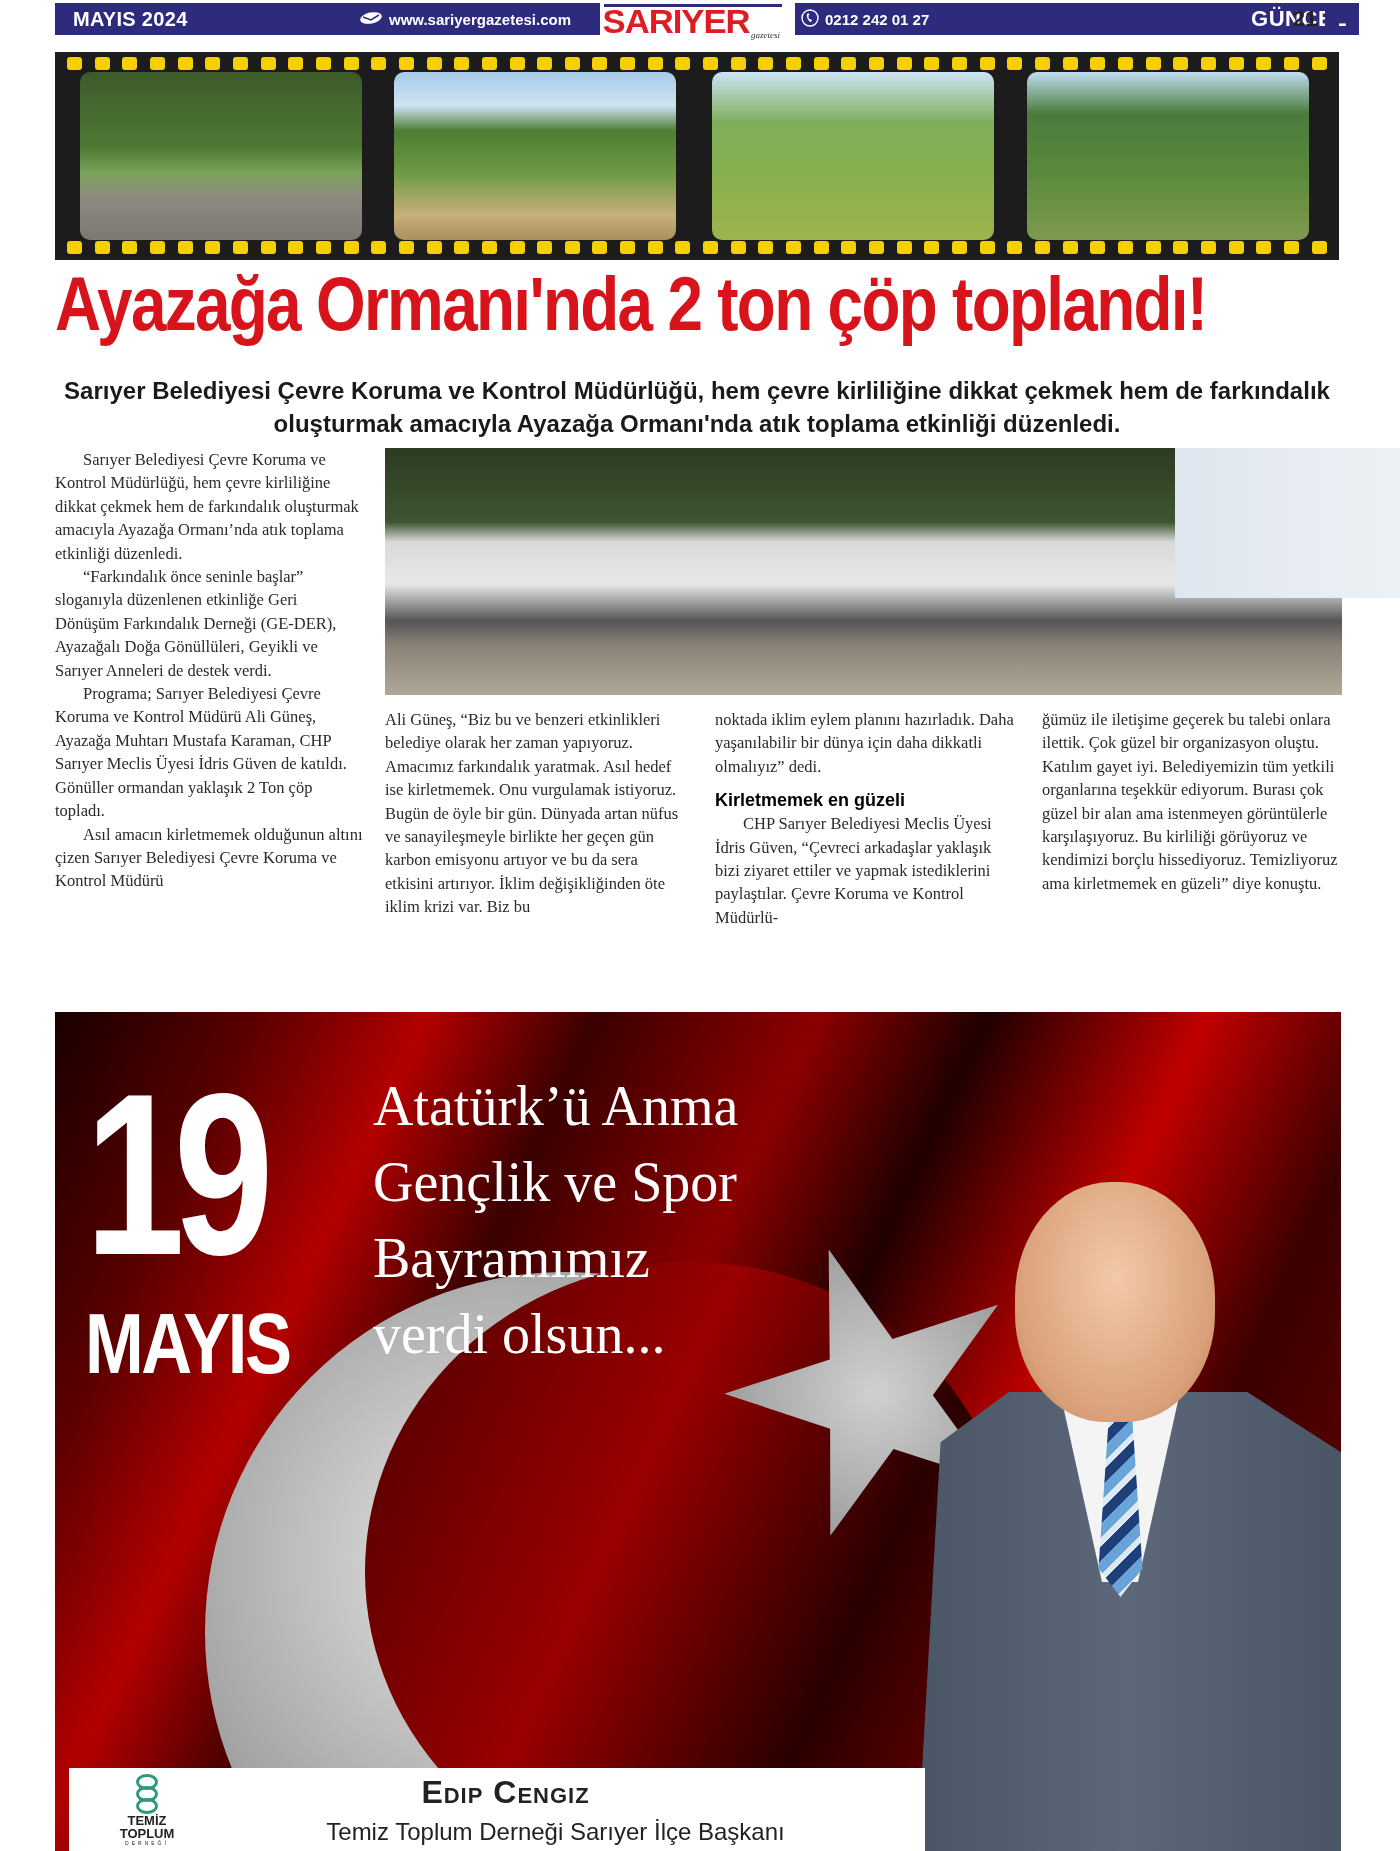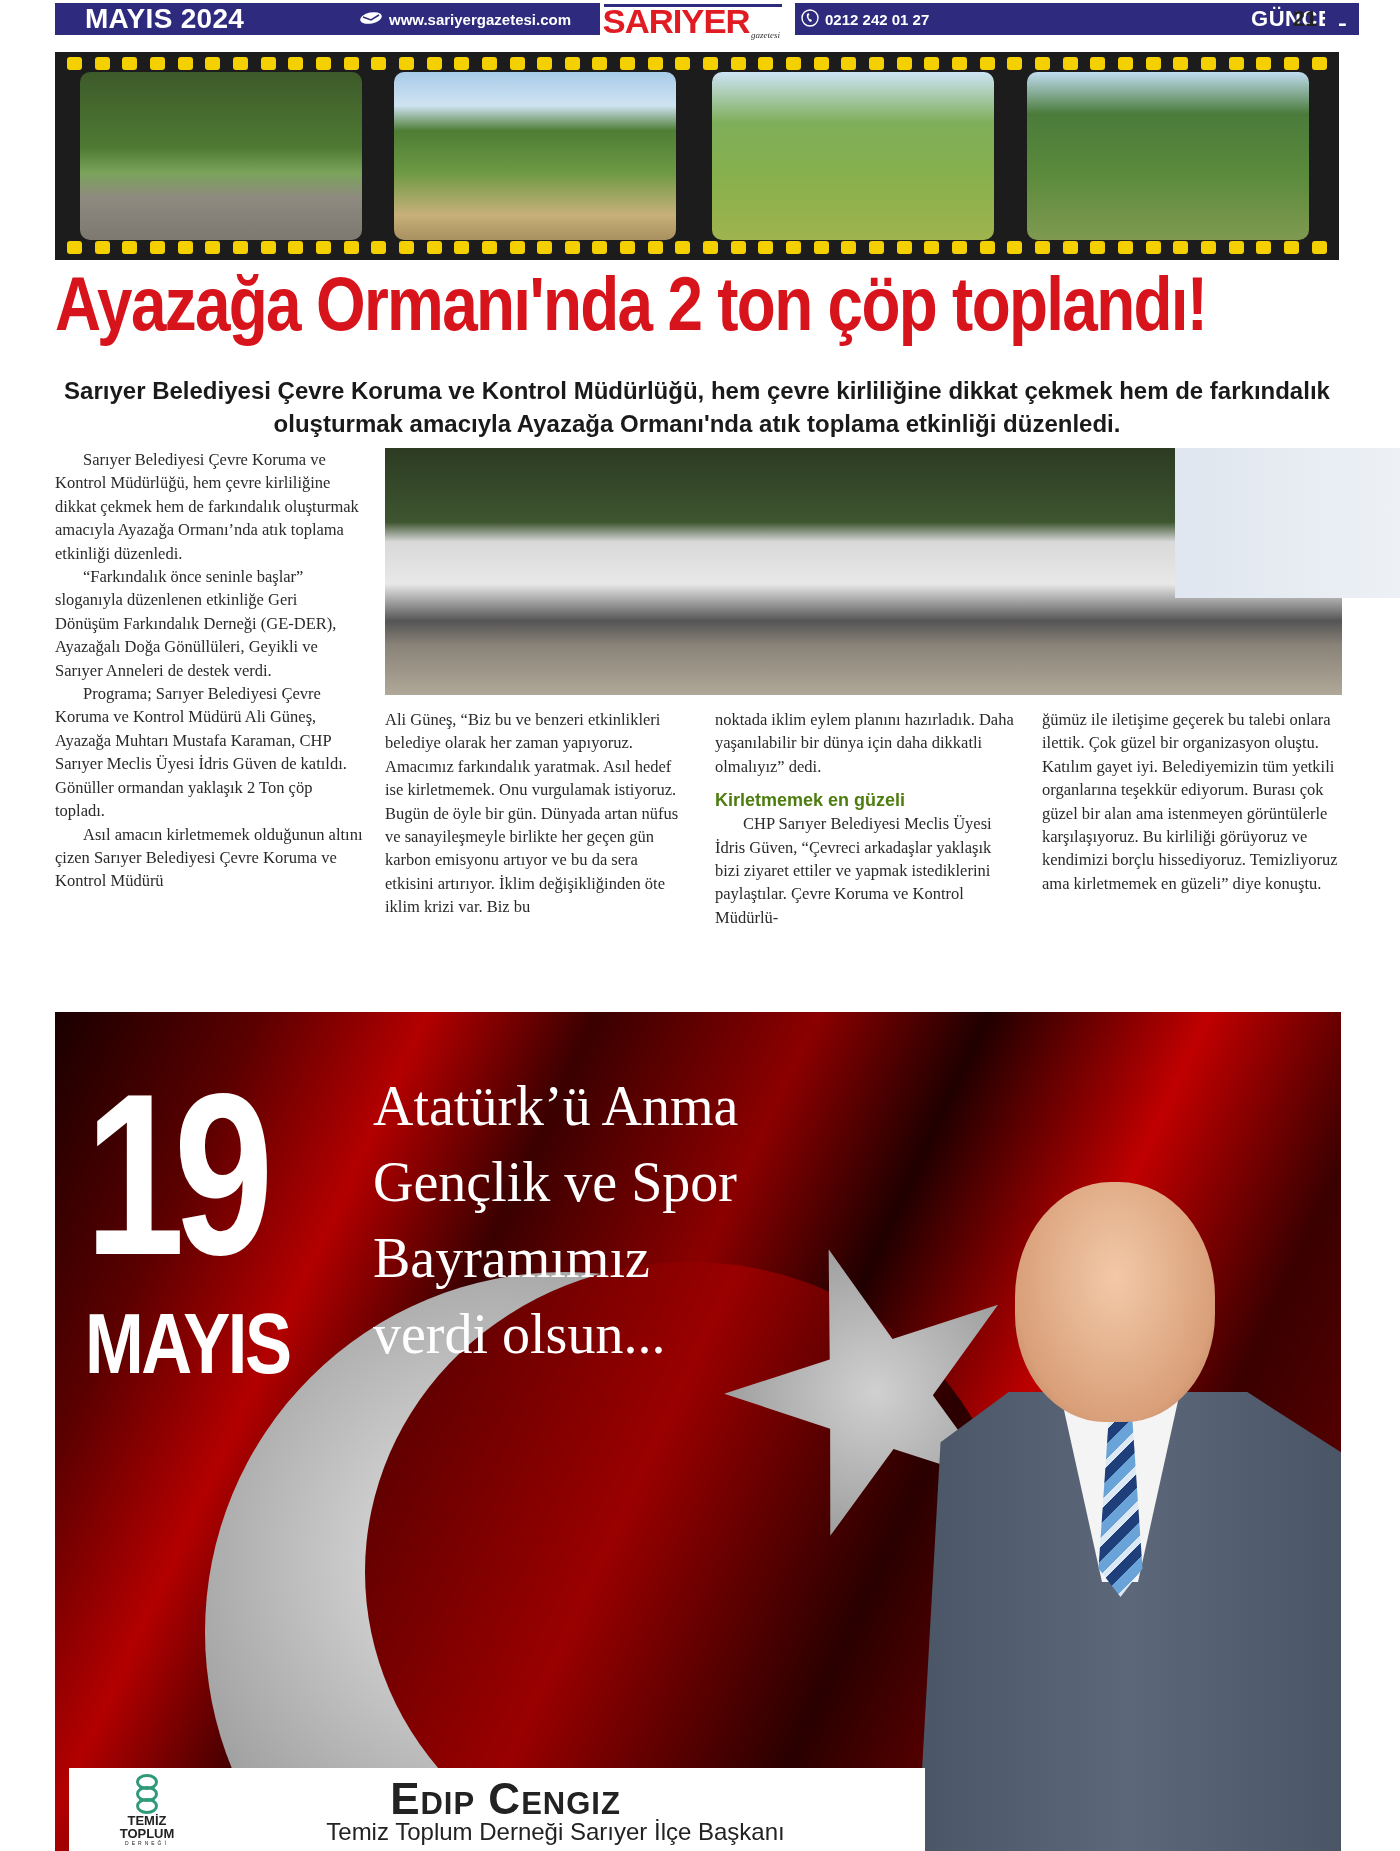--- a/index.html
+++ b/index.html
@@ -1,21 +1,21 @@
 <!DOCTYPE html>
 <html><head>
 <meta charset="utf-8">
 <style>
   html,body{margin:0;padding:0;background:#fff;}
   body{width:1400px;height:1851px;position:relative;overflow:hidden;font-family:"Liberation Serif",serif;color:#222;}
   
   .hbar{position:absolute;top:3px;height:32px;background:#2e2a7e;color:#fff;font-family:"Liberation Sans",sans-serif;font-weight:bold;display:flex;align-items:center;}
   .hbar.left{left:55px;width:545px;}
   .hbar.right{left:795px;width:564px;}
-  .date{font-size:28px;padding-left:18px;letter-spacing:.3px;margin-left:12px;}
+  .date{font-size:20px;padding-left:18px;letter-spacing:.3px;}
   .site{margin-left:auto;margin-right:29px;font-size:15px;display:flex;align-items:center;gap:6px;}
   .phone{font-size:15px;padding-left:6px;display:flex;align-items:center;gap:6px;}
   .section{margin-left:auto;margin-right:12px;font-size:22px;letter-spacing:.5px;}
   .logo{position:absolute;left:602px;top:0;width:192px;height:42px;}
   .logo-line{position:absolute;left:2px;top:4px;width:178px;height:3px;background:#2e2a7e;}
   .logo-text{position:absolute;left:2px;top:4px;font-family:"Liberation Sans",sans-serif;font-weight:bold;font-size:34px;color:#e01b22;letter-spacing:-1px;transform:scaleX(1.02);line-height:1;}
   .logo-sub{position:absolute;right:14px;top:30px;font-family:"Liberation Serif",serif;font-style:italic;font-size:9px;color:#333;}
   .pagenum{position:absolute;left:1290px;top:3px;width:30px;height:32px;font-family:"Liberation Sans",sans-serif;font-weight:bold;font-size:22px;color:#222;display:flex;align-items:center;justify-content:center;}
   .pagebar{position:absolute;left:1325px;top:3px;width:14px;height:32px;background:#2e2a7e;}
   
@@ -27,21 +27,21 @@
   .ph2{background:linear-gradient(180deg,#a8cbe8 0%,#cfe3f2 20%,#4e7d35 35%,#6e9a44 60%,#c7b07a 85%,#a99060 100%);}
   .ph3{background:linear-gradient(180deg,#cde4f5 0%,#7fae5a 30%,#86b04d 60%,#9fb44e 100%);}
   .ph4{background:linear-gradient(180deg,#c0dcf0 0%,#4a7b3a 25%,#5a8a3c 60%,#7f9a50 100%);}
   
   .headline{position:absolute;left:55px;top:264px;width:1290px;font-family:"Liberation Sans",sans-serif;font-weight:bold;font-size:76px;color:#d7141b;letter-spacing:-2px;line-height:1.05;white-space:nowrap;transform:scaleX(0.84);transform-origin:left top;}
   .deck{position:absolute;left:55px;top:374px;width:1284px;text-align:center;font-family:"Liberation Sans",sans-serif;font-weight:bold;font-size:24px;color:#1a1a1a;line-height:33px;}
   
   .col{position:absolute;font-size:16.5px;line-height:23.4px;color:#2a2a2a;}
   .col p{margin:0;text-align:left;}
   .col p.ind{text-indent:28px;}
-  .subhead{font-family:"Liberation Sans",sans-serif;font-weight:bold;font-size:18px;color:#4d7c0f;margin:10px 0 0 0 !important;line-height:24px;}
+  .subhead{font-family:"Liberation Sans",sans-serif;font-weight:bold;font-size:18px;color:#000000;margin:10px 0 0 0 !important;line-height:24px;}
   .groupphoto{position:absolute;left:385px;top:448px;width:957px;height:247px;background:linear-gradient(180deg,#2c3b22 0%,#3e5530 30%,#d9d9d9 38%,#e8e8e8 55%,#555 70%,#8a8378 80%,#b0a898 100%);}
   .truck{position:absolute;left:790px;top:0;width:330px;height:150px;background:linear-gradient(90deg,#dfe6ef,#f4f6f8);}
   
   .ad{position:absolute;left:55px;top:1012px;width:1286px;height:883px;overflow:hidden;
       background:
         radial-gradient(ellipse 320px 260px at 380px 720px, rgba(255,255,255,0) 58%, rgba(0,0,0,0) 59%),
         linear-gradient(115deg,#1a0000 0%,#5a0000 12%,#b30000 22%,#3a0000 32%,#8c0000 45%,#200000 55%,#c00000 68%,#3a0000 80%,#7a0000 100%);}
   .crescent{position:absolute;left:150px;top:260px;width:720px;height:720px;border-radius:50%;background:radial-gradient(circle at 40% 40%,#e8e8e8,#9a9a9a 60%,#6a6a6a);}
   .crescent-cut{position:absolute;left:310px;top:250px;width:650px;height:620px;border-radius:50%;background:linear-gradient(115deg,#4a0000,#9a0000 40%,#2a0000 70%,#800000);}
   .star{position:absolute;left:670px;top:230px;width:300px;height:300px;background:radial-gradient(circle,#d0d0d0,#8a8a8a);clip-path:polygon(50% 0%,61% 35%,98% 35%,68% 57%,79% 91%,50% 70%,21% 91%,32% 57%,2% 35%,39% 35%);transform:rotate(-18deg);}
@@ -52,21 +52,21 @@
   .head{position:absolute;left:100px;top:0;width:200px;height:240px;border-radius:48% 48% 45% 45%;background:radial-gradient(ellipse at 50% 40%,#f3c9a8,#d9a07a 70%,#b07a58);}
   .suit{position:absolute;left:0;top:210px;width:426px;height:503px;background:linear-gradient(90deg,#4a5566,#5c687a 50%,#4a5566);clip-path:polygon(22% 0,78% 0,100% 12%,100% 100%,0 100%,6% 10%);}
   .shirt{position:absolute;left:145px;top:210px;width:120px;height:190px;background:#f4f4f4;clip-path:polygon(0 0,100% 0,65% 100%,35% 100%);}
   .tie{position:absolute;left:178px;top:225px;width:55px;height:190px;background:repeating-linear-gradient(135deg,#1e3f7a 0 10px,#6aa3d8 10px 20px,#dce9f5 20px 26px);clip-path:polygon(30% 0,70% 0,90% 85%,50% 100%,10% 85%);}
   .namebox{position:absolute;left:14px;top:756px;width:856px;height:86px;background:#fff;}
   .tlogo{position:absolute;left:40px;top:6px;width:76px;height:76px;text-align:center;}
   .tlogo-mark{width:34px;height:40px;margin:0 auto;position:relative;}
   .tlogo-mark i{position:absolute;left:6px;width:22px;height:16px;border:3px solid #2e9a7a;border-radius:50%;box-sizing:border-box;}
   .tlogo-t{font-family:"Liberation Sans",sans-serif;font-weight:bold;font-size:13px;line-height:13px;color:#222;}
   .tlogo-s{font-family:"Liberation Sans",sans-serif;font-size:5px;letter-spacing:3px;color:#222;}
-  .pname{position:absolute;left:0;width:795px;top:6px;text-align:center;font-family:"Liberation Sans",sans-serif;font-weight:bold;font-size:44px;color:#222;letter-spacing:1px;font-variant:small-caps;padding-left:78px;box-sizing:border-box;}
+  .pname{position:absolute;left:0;width:795px;top:6px;text-align:center;font-family:"Liberation Sans",sans-serif;font-weight:bold;font-size:32px;color:#222;letter-spacing:1px;font-variant:small-caps;padding-left:78px;box-sizing:border-box;}
   .ptitle{position:absolute;left:0;width:856px;top:50px;text-align:center;font-family:"Liberation Sans",sans-serif;font-size:24px;color:#222;padding-left:117px;box-sizing:border-box;}
 </style>
 </head>
 <body>
 
 <div class="hbar left">
   <span class="date">MAYIS 2024</span>
   <span class="site">
     <span>
       <svg width="24" height="14" viewBox="0 0 24 14">

